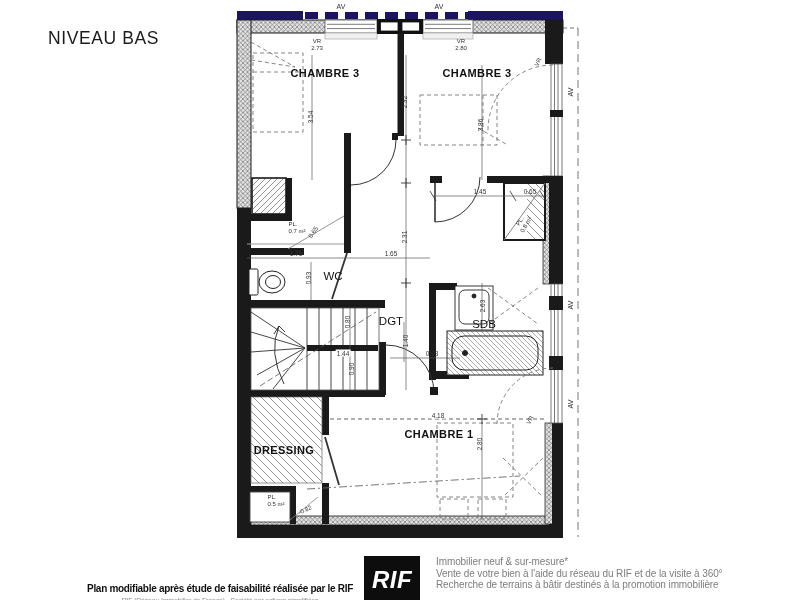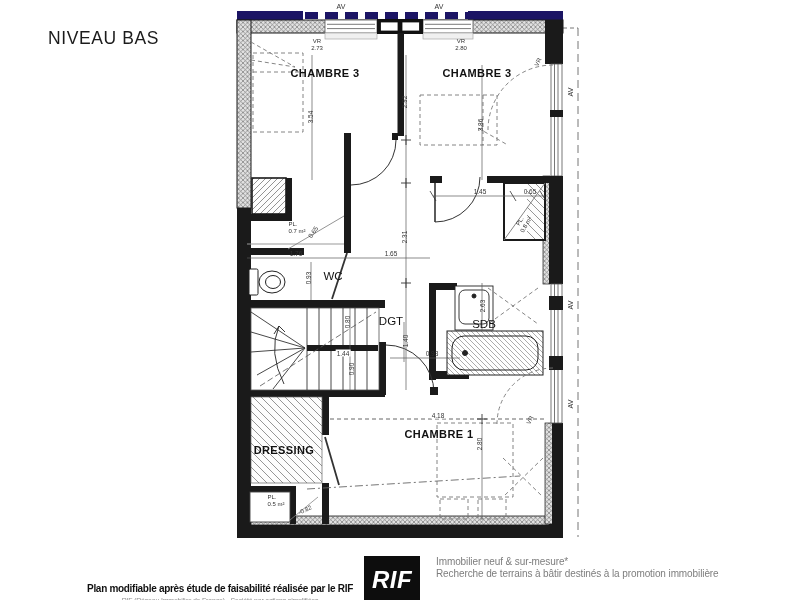--- a/index.html
+++ b/index.html
@@ -296,16 +296,17 @@
       <div>Siège social : 1 place de Paveurs, 31130, Balma - RCS TOULOUSE : 534 234 174</div>
     </div>
   </div>
 
   <div class="logo">
     <span>RIF</span>
   </div>
 
   <div class="f-right">
     <div>Immobilier neuf &amp; sur-mesure*</div>
+    <div>Vente de votre bien à l'aide du réseau du RIF et de la visite à 360°</div>
     <div>Recherche de terrains à bâtir destinés à la promotion immobilière</div>
   </div>
 
 </div>
 
 </body></html>

